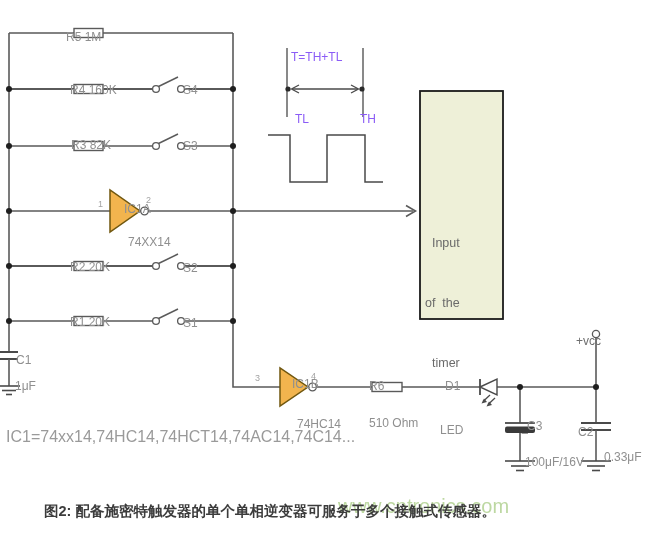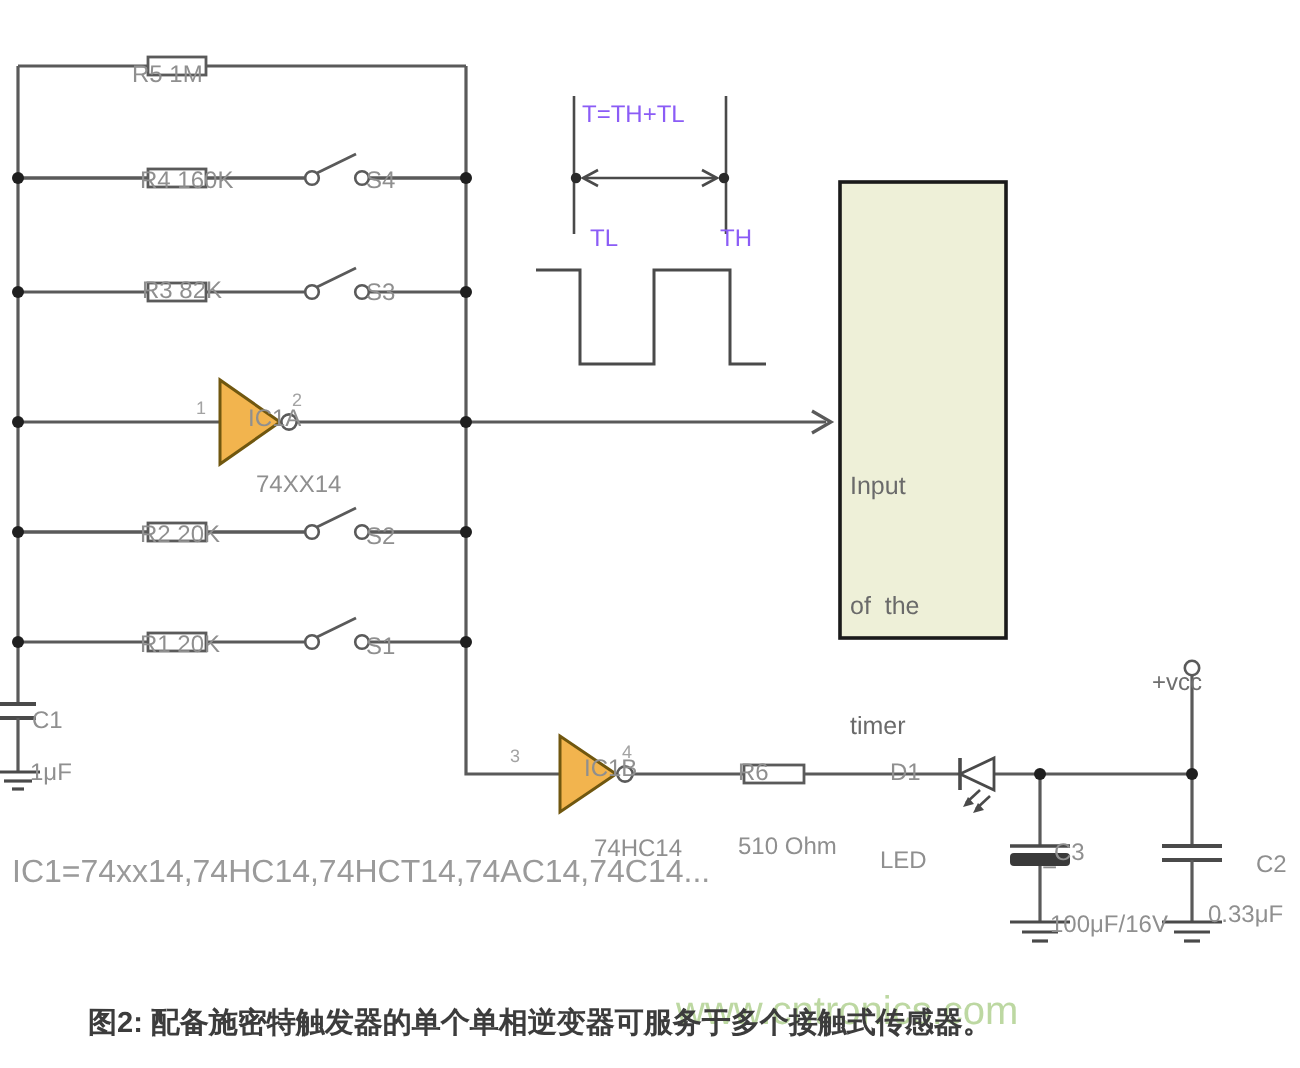--- a/index.html
+++ b/index.html
@@ -3,21 +3,21 @@
 <meta charset="utf-8">
 <style>
   html,body{margin:0;padding:0;background:#fff;}
   .canvas{position:relative;width:650px;height:534px;background:#ffffff;overflow:hidden;
           font-family:"Liberation Sans",sans-serif;}
   svg{position:absolute;left:0;top:0;}
   .lbl{position:absolute;color:#8f8f8f;font-size:12px;white-space:nowrap;line-height:1.1;margin-top:20px;}
   .lbl.dark{color:#6e6e6e;}
   .pin{position:absolute;color:#a3a3a3;font-size:9px;white-space:nowrap;}
   .mcu-text{position:absolute;color:#5c5c5c;font-size:12.5px;line-height:19px;white-space:pre;}
-  .mcu-input{position:absolute;color:#6a6a6a;font-size:12.5px;line-height:20px;white-space:pre;}
+  .mcu-input{position:absolute;color:#6a6a6a;font-size:12.5px;line-height:20px;white-space:pre;text-align:right;}
   .wave-lbl{position:absolute;color:#8b5cf6;font-size:12px;white-space:nowrap;}
   .note{position:absolute;color:#9a9a9a;font-size:16px;white-space:nowrap;}
   .caption{position:absolute;color:#3c3c3c;font-size:14.5px;font-weight:bold;white-space:nowrap;z-index:2;}
   .watermark{position:absolute;color:#bdd8a2;font-size:20px;white-space:nowrap;z-index:1;}
 </style>
 </head>
 <body>
 
 <div class="canvas">
 
@@ -183,20 +183,20 @@
 
   <span class="lbl" style="left:369px;top:360px;">R6</span>
   <span class="lbl" style="left:369px;top:397px;">510 Ohm</span>
   <span class="lbl" style="left:445px;top:360px;">D1</span>
   <span class="lbl" style="left:440px;top:404px;">LED</span>
 
   <span class="lbl dark" style="left:576px;top:315px;">+vcc</span>
   <span class="lbl" style="left:527px;top:400px;">C3</span>
   <span class="lbl" style="left:521px;top:407px;font-size:13px;">−</span>
   <span class="lbl" style="left:525px;top:436px;">100μF/16V</span>
-  <span class="lbl" style="left:628px;top:406px;">C2</span>
+  <span class="lbl" style="left:578px;top:406px;">C2</span>
   <span class="lbl" style="left:604px;top:431px;">0.33μF</span>
 
   <span class="note" style="left:6px;top:428px;">IC1=74xx14,74HC14,74HCT14,74AC14,74C14...</span>
   <span class="watermark" style="left:338px;top:495px;">www.cntronics.com</span>
   <span class="caption" style="left:44px;top:502px;">图2: 配备施密特触发器的单个单相逆变器可服务于多个接触式传感器。</span>
 
 </div>
 
 </body></html>

